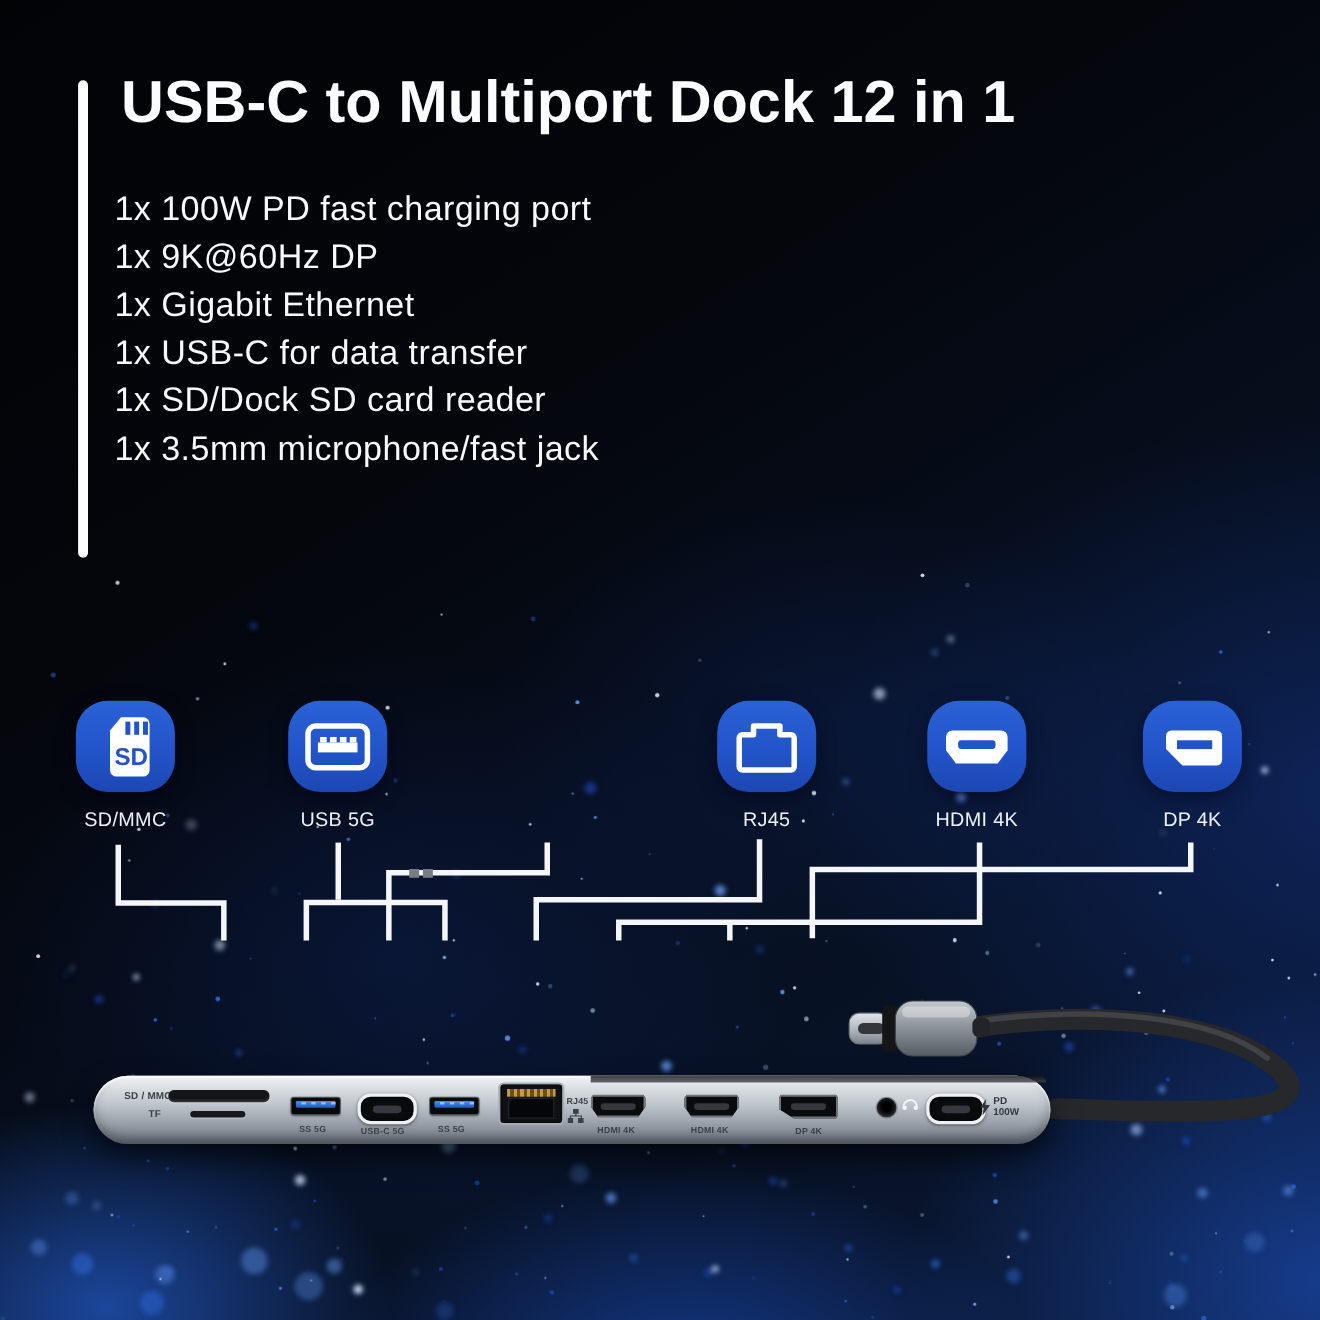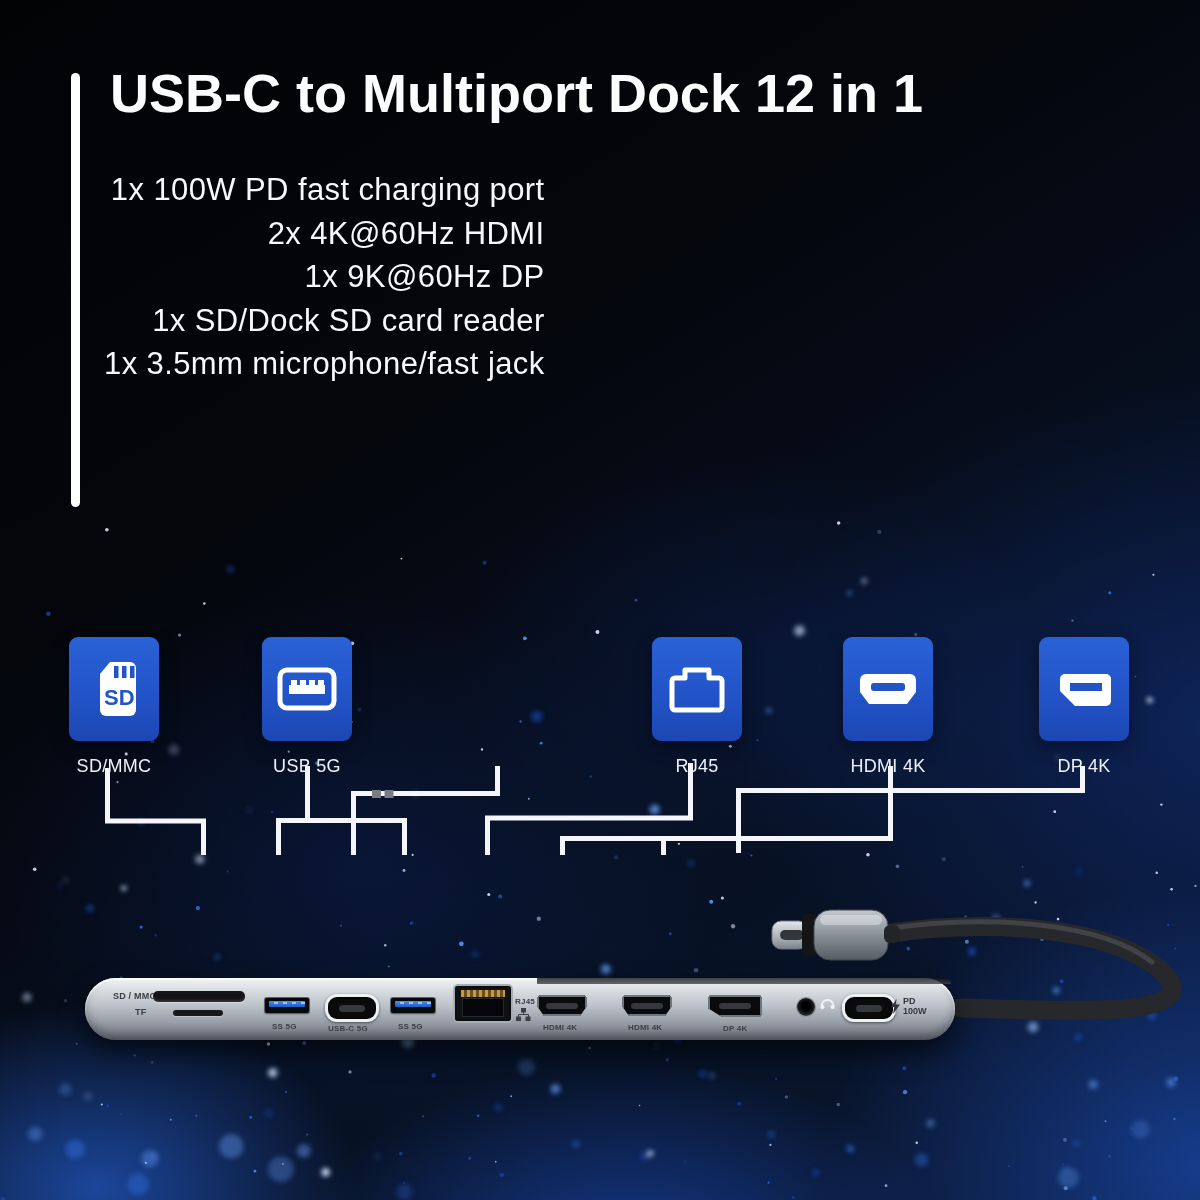--- a/index.html
+++ b/index.html
@@ -15,25 +15,25 @@
       radial-gradient(460px 320px at 62% 55%, rgba(20,58,160,.18), transparent 65%),
       linear-gradient(148deg,#020305 0%,#04060c 34%,#071021 64%,#0a1834 100%);
   }
   svg{display:block}
   .layer{position:absolute;left:0;top:0;pointer-events:none;}
 
   
   .accent-bar{position:absolute;left:71px;top:73px;width:9px;height:434px;border-radius:5px;background:#fdfefe;}
   .title{position:absolute;left:110px;top:62px;margin:0;font-size:54px;font-weight:700;letter-spacing:0;color:#fbfcfe;white-space:nowrap;}
   .features{position:absolute;left:104px;top:168px;margin:0;padding:0;list-style:none;
-    font-size:31px;line-height:43.5px;font-weight:400;letter-spacing:.4px;color:#f6f8fb;text-align:right;}
+    font-size:31px;line-height:43.5px;font-weight:400;letter-spacing:.4px;color:#f6f8fb;}
 
   
   .icon-card{position:absolute;top:637px;width:180px;display:flex;flex-direction:column;align-items:center;}
-  .tile{width:90px;height:104px;border-radius:9px;background:linear-gradient(180deg,#2a62d6 0%,var(--icon-blue,#2254c8) 55%,#1c47b4 100%);
+  .tile{width:90px;height:83px;border-radius:29px;background:linear-gradient(180deg,#2a62d6 0%,var(--icon-blue,#2254c8) 55%,#1c47b4 100%);
     display:flex;align-items:center;justify-content:center;box-shadow:0 6px 18px rgba(0,0,20,.45);}
   .icon-label{margin-top:15px;font-size:18px;letter-spacing:.3px;color:#eef2f8;white-space:nowrap;}
 
   
   .dock{position:absolute;left:85px;top:978px;width:870px;height:62px;border-radius:31px;
     background:linear-gradient(180deg,#f4f6f8 0%,#dde1e5 16%,#bfc5cc 42%,#99a0a9 70%,#767d87 92%,#676d76 100%);
     box-shadow:0 12px 26px rgba(0,0,0,.6), inset 0 2px 2px rgba(255,255,255,.85), inset 0 -5px 10px rgba(0,0,0,.28);}
   .dock::before{content:"";position:absolute;left:52%;right:4px;top:0;height:6px;border-radius:3px 30px 0 0;
     background:linear-gradient(180deg,#101215,#41464d);opacity:.8;}
   .dock .lbl{position:absolute;font-size:9px;font-weight:700;color:#3b4046;letter-spacing:.2px;white-space:nowrap;}
@@ -309,22 +309,23 @@
         <circle cx="1156.7482363432646" cy="872.7594619384035" r="1.2257961513474585" fill="#eaf2ff" opacity="0.85"></circle>
         <circle cx="522.1031955443323" cy="1017.6647483929992" r="1.5020431254990398" fill="#eaf2ff" opacity="0.85"></circle>
         <circle cx="916.7528567835689" cy="1142.7205805527046" r="1.2093624595552683" fill="#eaf2ff" opacity="0.85"></circle>
       </g>
   </svg>
 
   <div class="accent-bar"></div>
   <h1 class="title">USB-C to Multiport Dock 12 in 1</h1>
   <ul class="features">
       <li>1x 100W PD fast charging port</li>
-      <li>2x 4K@60Hz HDMI</li>
       <li>1x 9K@60Hz DP</li>
+      <li>1x Gigabit Ethernet</li>
+      <li>1x USB-C for data transfer</li>
       <li>1x SD/Dock SD card reader</li>
       <li>1x 3.5mm microphone/fast jack</li>
     </ul>
 
   <svg class="layer" width="1200" height="1200">
     <g fill="none" stroke="#f4f6f9" stroke-width="5">
       <polyline points="107.5,768 107.5,821 203.5,821 203.5,855"></polyline>
       <polyline points="307.5,766 307.5,818"></polyline>
       <polyline points="278.5,855 278.5,820.5 404.5,820.5 404.5,855"></polyline>
       <polyline points="497.5,766 497.5,793.5 353.5,793.5 353.5,855"></polyline>

